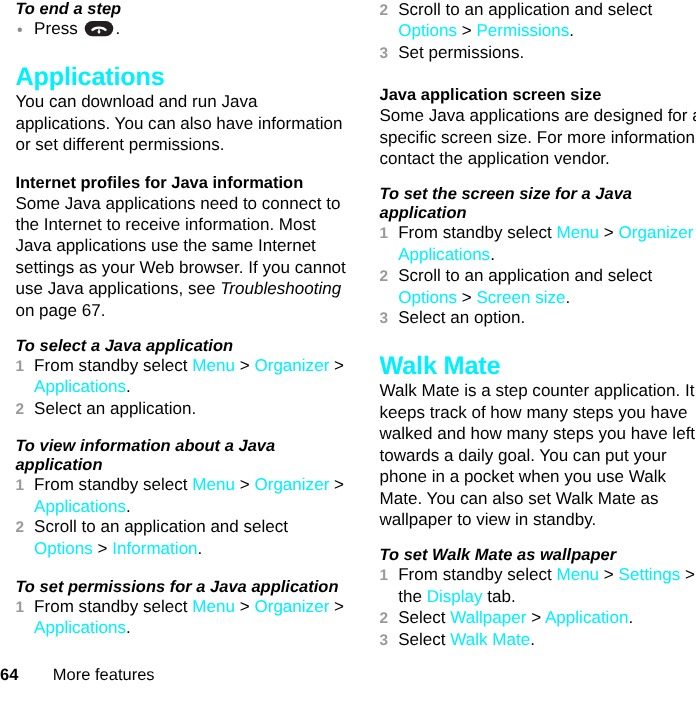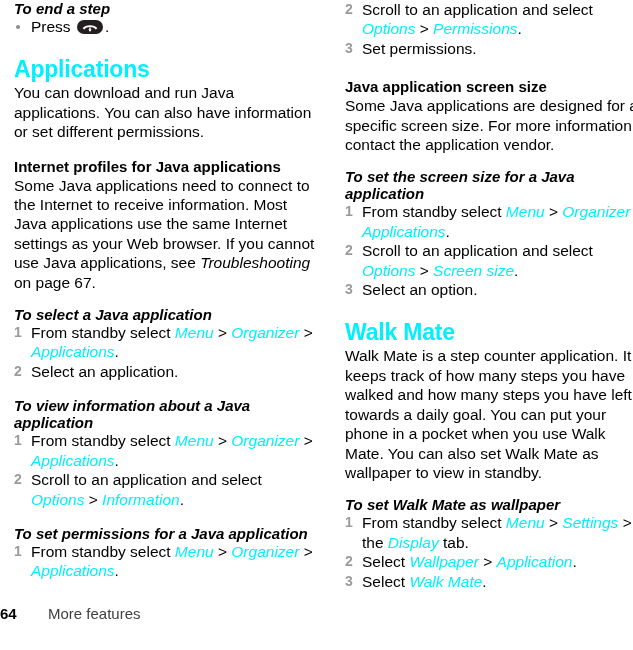--- a/index.html
+++ b/index.html
@@ -102,21 +102,21 @@
     content: counter(stepc);
     position: absolute;
     left: 0;
     top: 0;
     font-size: 14px;
     font-weight: bold;
     color: #9a9a9a;
     line-height: 19.4px;
   }
 
-  .lnk { color: #00f0ff; font-style: italic; }
+  .lnk { color: #00f0ff; }
   .gt  { color: #000; }
 
   
   .keycap {
     display: inline-block;
     width: 26px;
     height: 14px;
     border-radius: 7px;
     background: #231f20;
     position: relative;
@@ -146,21 +146,21 @@
     top: 0;
     font-size: 15px;
     font-weight: bold;
     color: #000;
   }
   .footer .sect {
     position: absolute;
     left: 48px;
     top: 0;
     font-size: 15px;
-    color: #404040;
+    color: #000000;
   }
 </style>
 </head>
 <body>
 
 <div class="page">
 
   <div class="col col-left">
 
     <h3 class="h3">To end a step</h3>
@@ -179,21 +179,21 @@
     </ul>
 
     <div class="sp-20"></div>
 
     <h1 class="h1">Applications</h1>
 
     <p class="body-text">You can download and run Java applications. You can also have information or set different permissions.</p>
 
     <div class="sp-16"></div>
 
-    <h2 class="h2">Internet profiles for Java applications</h2>
+    <h2 class="h2">Internet profiles for Java information</h2>
 
     <p class="body-text"><span>Some Java applications need to connect to the Internet to receive information. Most Java applications use the same Internet settings as your Web browser. If you cannot use Java applications, see </span><em>Troubleshooting</em><span> on page 67.</span></p>
 
     <div class="sp-14"></div>
 
     <h3 class="h3">To select a Java application</h3>
 
     <ol class="steps">
       <li><span>From standby select </span><span class="lnk">Menu</span><span class="gt"> &gt; </span><span class="lnk">Organizer</span><span class="gt"> &gt; </span><span class="lnk">Applications</span><span>.</span></li>
       <li><span>Select an application.</span></li>

